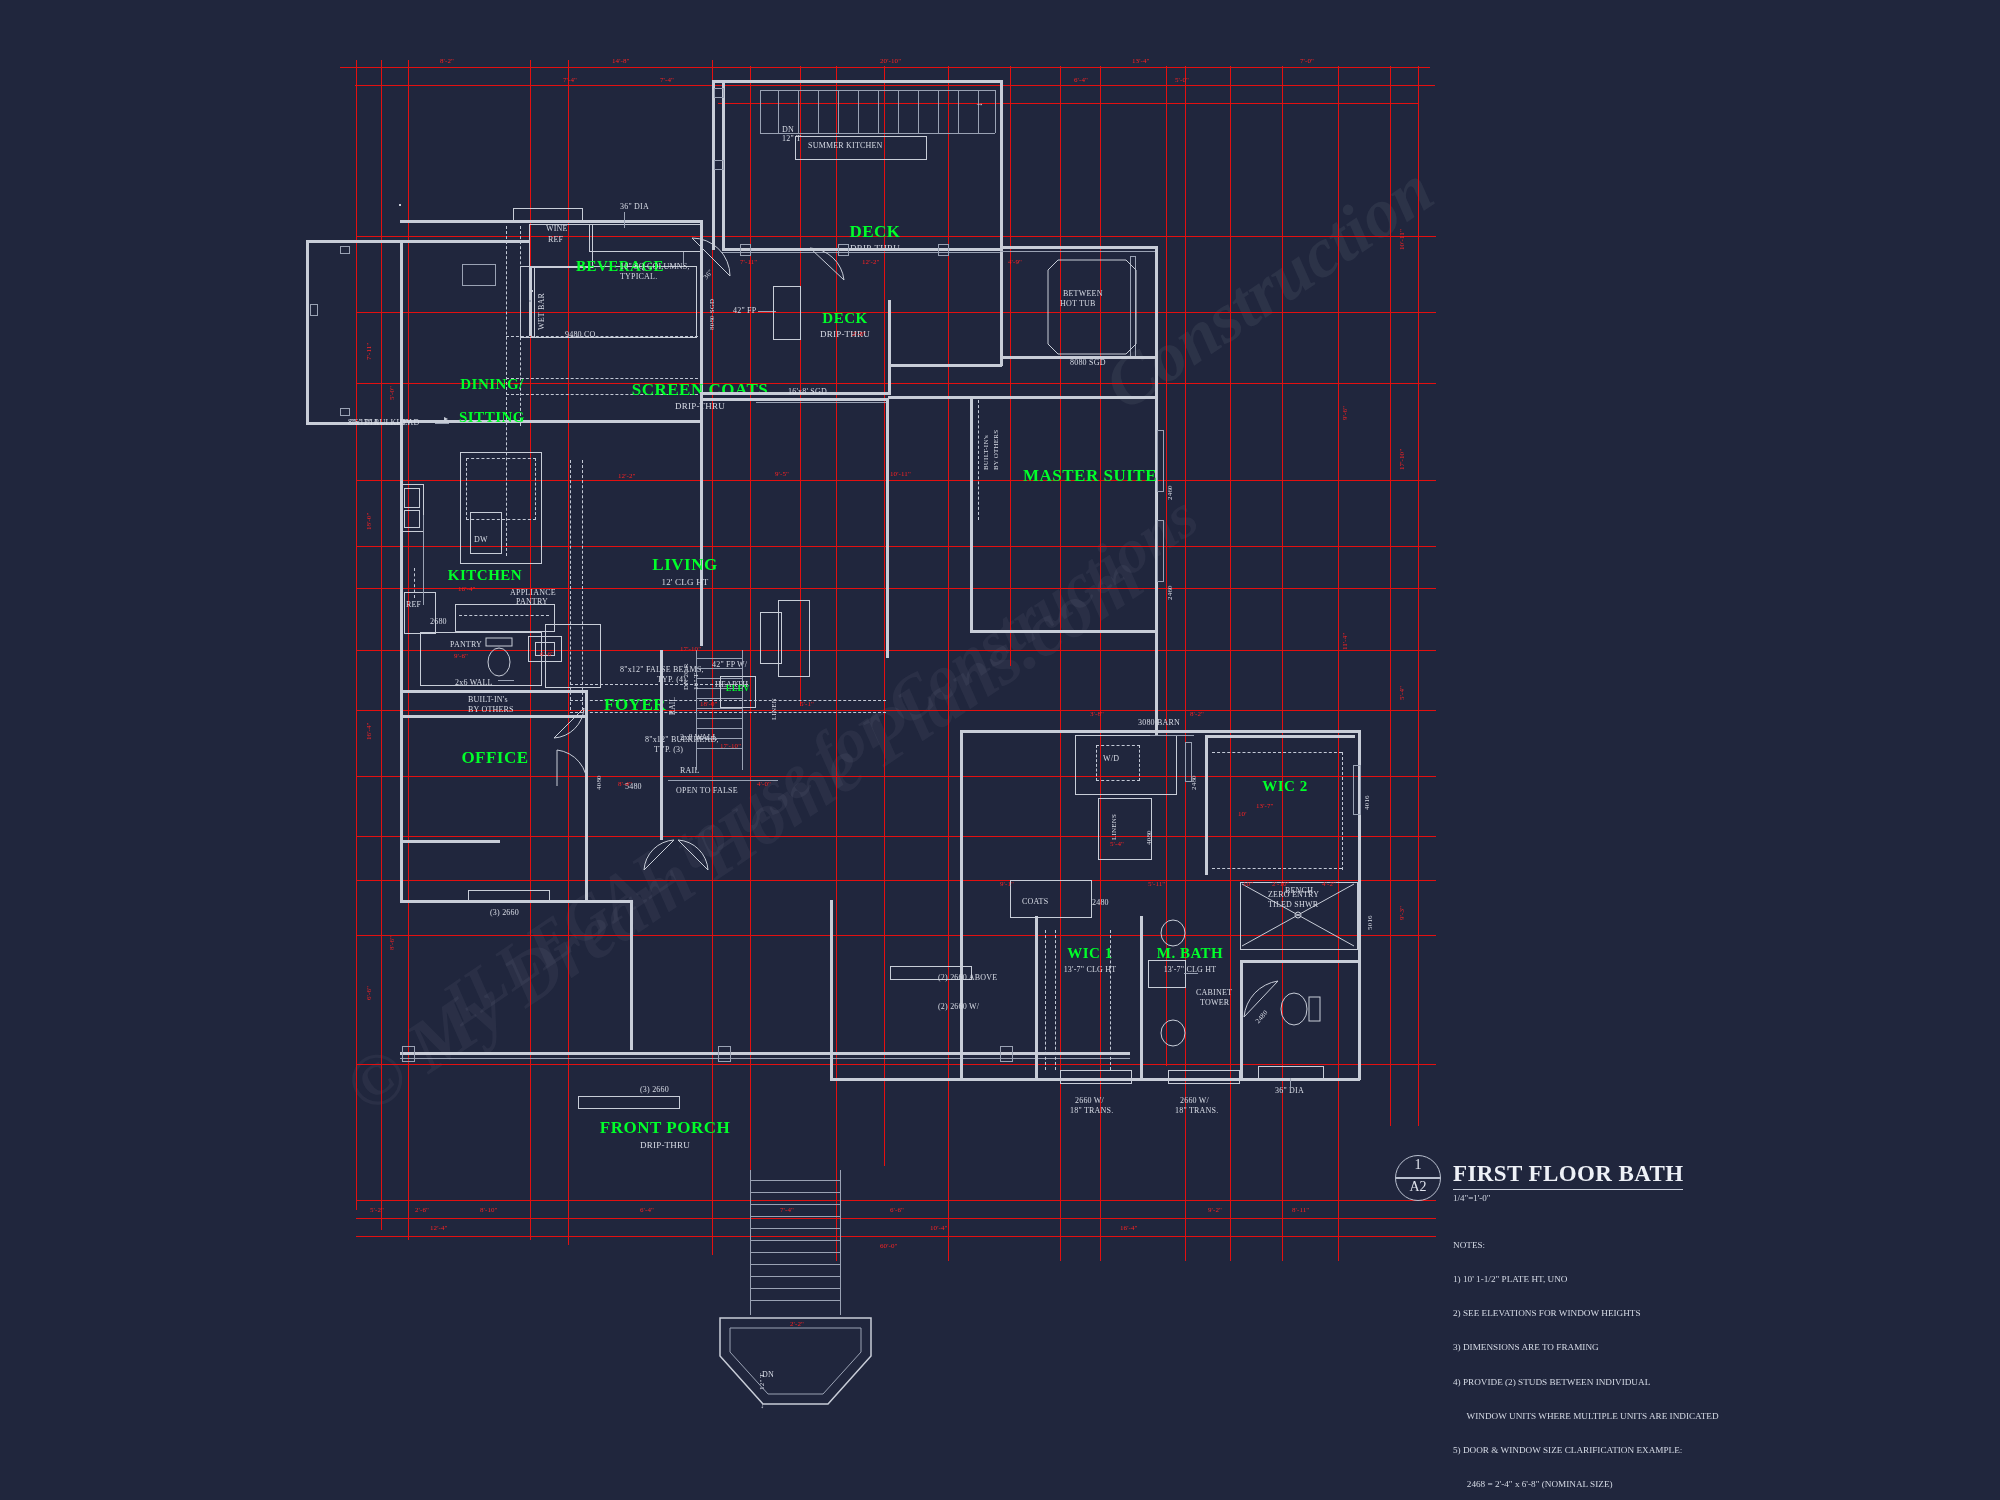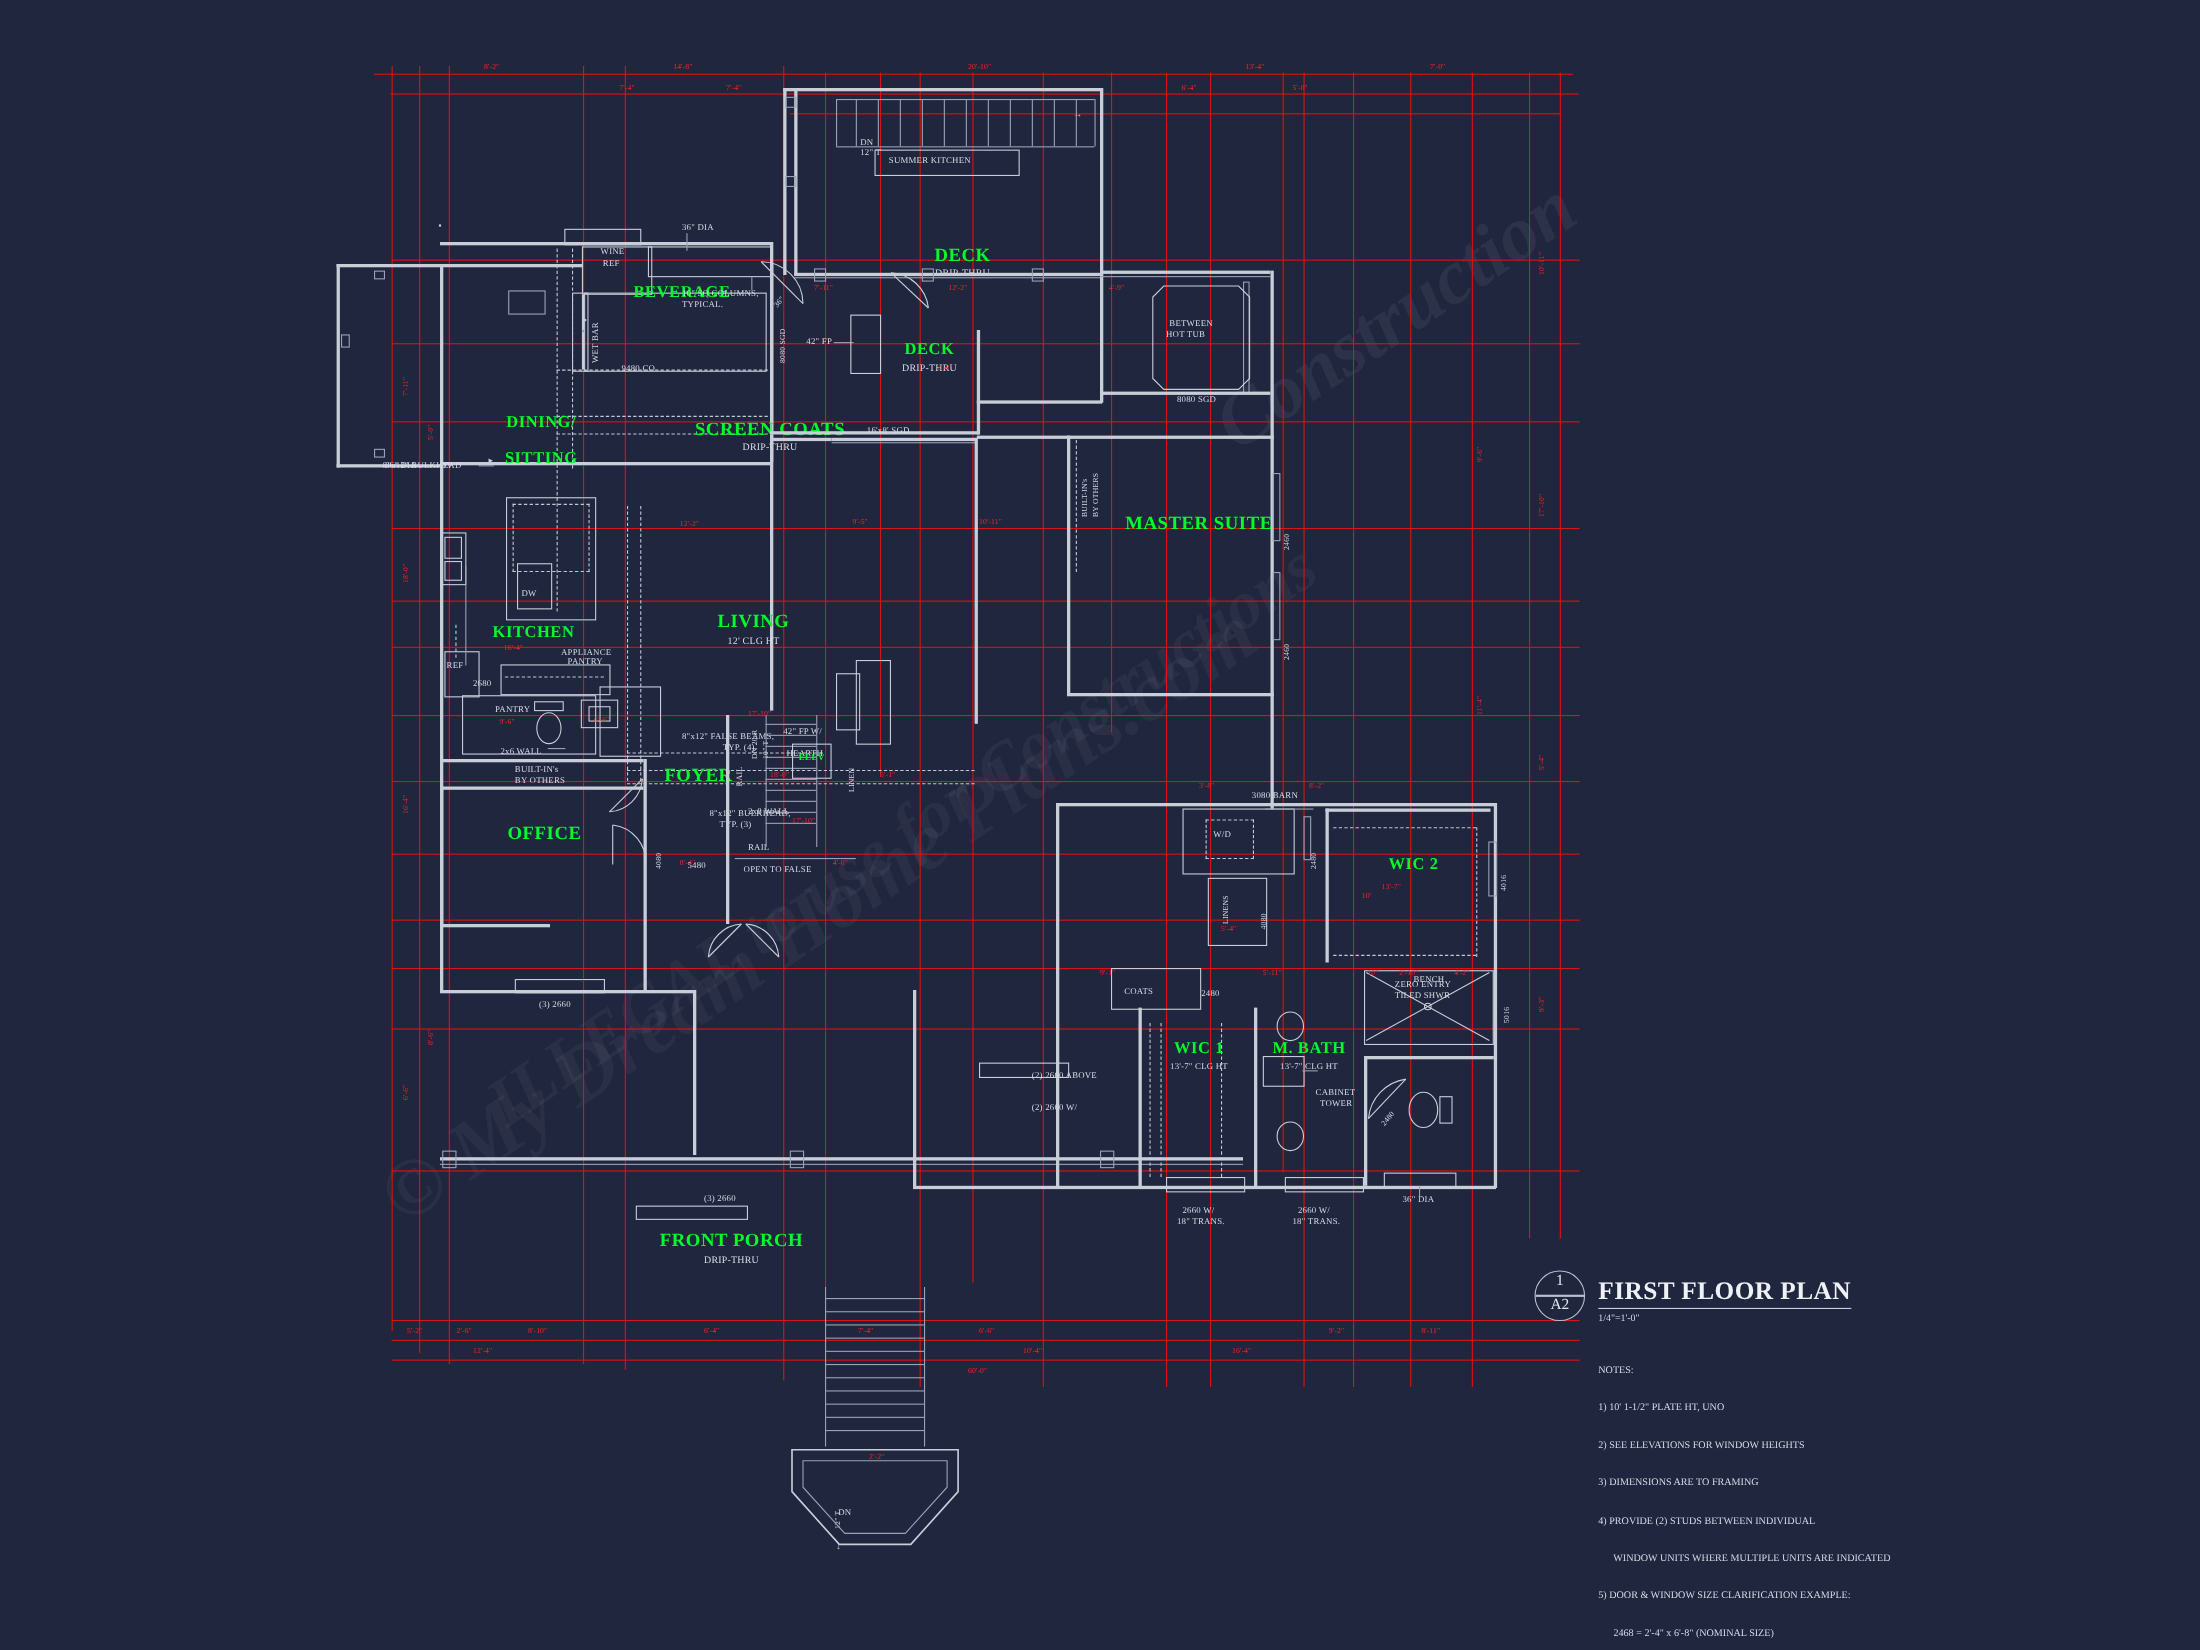--- a/index.html
+++ b/index.html
@@ -588,21 +588,21 @@
   <div class="dim" style="left:540px;top:650px">6'-6"</div>
   <div class="dim" style="left:680px;top:645px">17'-10"</div>
   <div class="dim" style="left:800px;top:700px">5'-1"</div>
 
   <div id="titleblock">
     <div class="tb-circle">
       <div class="bar"></div>
       <div class="tb-num" style="top:1px">1</div>
       <div class="tb-num" style="top:23px">A2</div>
     </div>
-    <div class="tb-title">FIRST FLOOR PLAN</div>
+    <div class="tb-title">FIRST FLOOR BATH</div>
     <div class="tb-scale">1/4"=1'-0"</div>
     <div class="tb-notes">
       <div>NOTES:</div>
       <div>1) 10' 1-1/2" PLATE HT, UNO</div>
       <div>2) SEE ELEVATIONS FOR WINDOW HEIGHTS</div>
       <div>3) DIMENSIONS ARE TO FRAMING</div>
       <div>4) PROVIDE (2) STUDS BETWEEN INDIVIDUAL</div>
       <div>      WINDOW UNITS WHERE MULTIPLE UNITS ARE INDICATED</div>
       <div>5) DOOR &amp; WINDOW SIZE CLARIFICATION EXAMPLE:</div>
       <div>      2468 = 2'-4" x 6'-8" (NOMINAL SIZE)</div>

